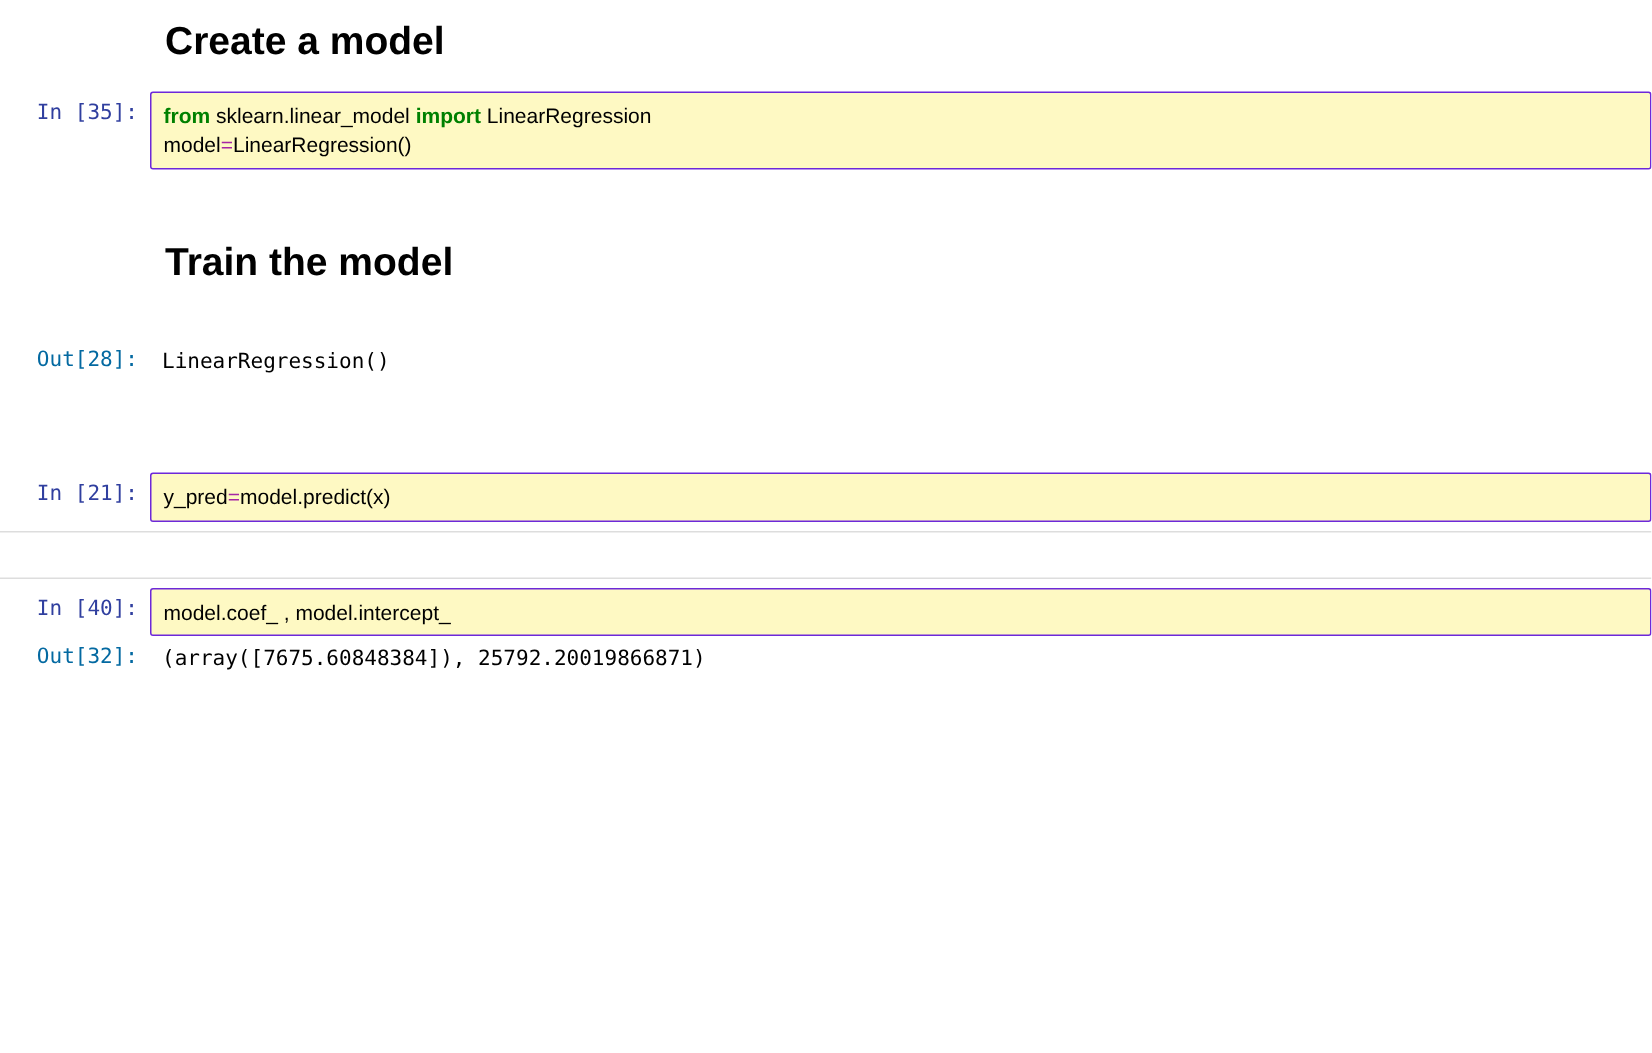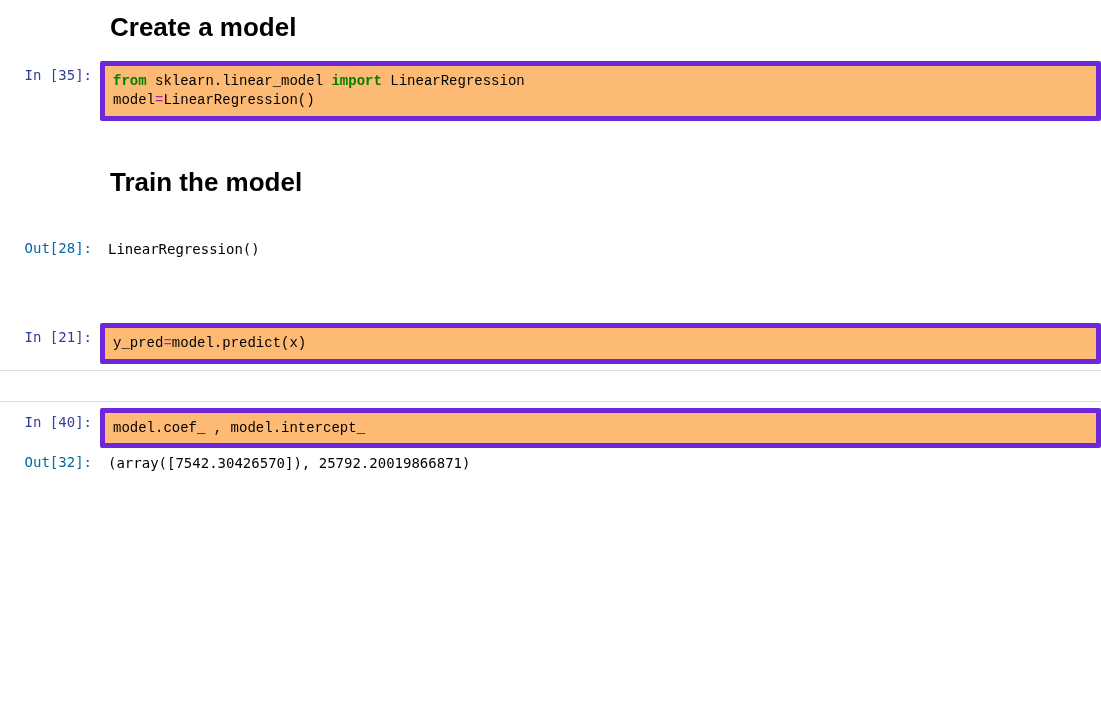--- a/index.html
+++ b/index.html
@@ -44,25 +44,25 @@
       min-width: 0;
     }
     .markdown-heading {
       font-family: -apple-system, BlinkMacSystemFont, "Segoe UI", Helvetica, Arial, sans-serif;
       font-weight: 700;
       font-size: 26px;
       padding: 12px 10px;
       color: #000;
     }
     .code-input {
-      background: #fdba74;
-      border: 5px solid #6d28d9;
+      background: #fef9c3;
+      border: 1px solid #6d28d9;
       border-radius: 2px;
       padding: 6px 8px;
-      font-family: Liberation Mono, monospace;
+      font-family: Liberation Sans, sans-serif;
       font-size: 14px;
       line-height: 1.35;
       white-space: pre;
       overflow-x: auto;
     }
     .code-output {
       padding: 6px 8px;
       font-family: "DejaVu Sans Mono", Menlo, Consolas, monospace;
       font-size: 14px;
       line-height: 1.35;
@@ -153,18 +153,18 @@
   <div class="cell">
     <div class="cell-row">
       <div class="prompt prompt-in">In [40]:</div>
       <div class="content-area">
         <div class="code-input">model.coef_ , model.intercept_</div>
       </div>
     </div>
     <div class="cell-row">
       <div class="prompt prompt-out">Out[32]:</div>
       <div class="content-area">
-        <div class="code-output">(array([7542.30426570]), 25792.20019866871)</div>
+        <div class="code-output">(array([7675.60848384]), 25792.20019866871)</div>
       </div>
     </div>
   </div>
 
 </div>
 
 </body></html>

